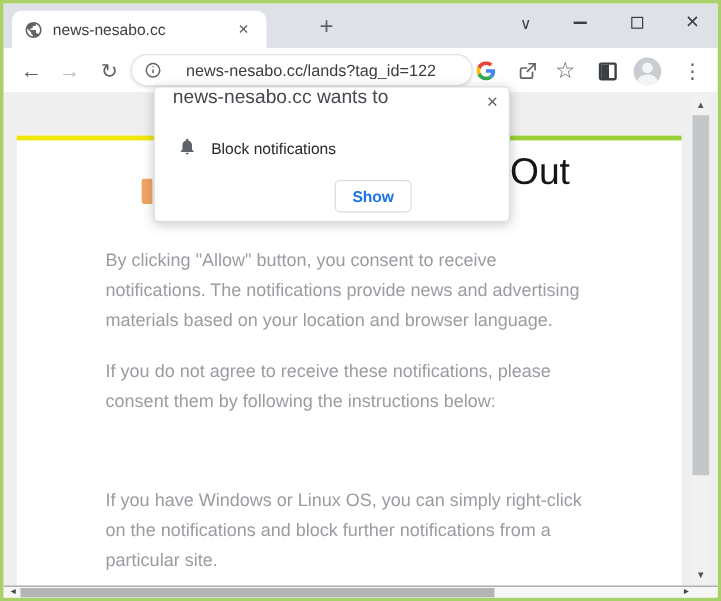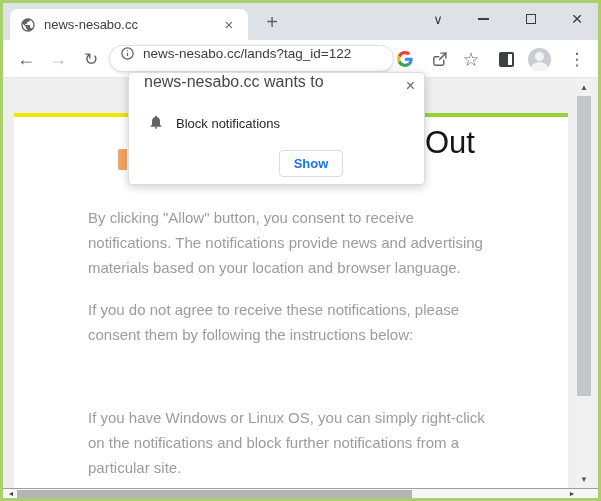--- a/index.html
+++ b/index.html
@@ -3,21 +3,21 @@
 <meta charset="utf-8">
 <style>
   * { margin:0; padding:0; box-sizing:border-box; }
   body { font-family:"Liberation Sans", sans-serif; background:#fff; }
 
   .frame { position:relative; width:601px; height:501px; background:#a9d06a; }
   .window { position:absolute; left:3px; top:3px; width:595px; height:495px; background:#fff; overflow:hidden; }
 
   
   .tabbar { position:absolute; left:0; top:0; width:595px; height:37px; background:#dee1e6; }
-  .tab { position:absolute; left:7px; top:6px; width:238px; height:31px; background:#fff;
+  .tab { position:absolute; left:7px; top:6px; width:212px; height:31px; background:#fff;
          border-radius:8px 8px 0 0; display:flex; align-items:center; padding:0 10px; }
   .favicon { width:16px; height:16px; display:inline-flex; flex:0 0 16px; }
   .tab-title { font-size:13px; color:#3c4043; margin-left:8px; flex:1 1 auto; white-space:nowrap; overflow:hidden; }
   .tab-close { font-size:15px; color:#5f6368; width:18px; text-align:center; cursor:pointer; }
   .newtab { position:absolute; left:255px; top:5px; width:28px; height:28px; font-size:20px; font-weight:300;
             color:#5f6368; display:flex; align-items:center; justify-content:center; cursor:pointer; }
   .wc { position:absolute; top:4px; width:24px; height:24px; display:flex; align-items:center; justify-content:center;
         color:#3a3d41; cursor:pointer; }
   .wc-menu { left:423px; font-size:13px; }
   .wc-min  { left:468px; }
@@ -29,21 +29,21 @@
   
   .toolbar { position:absolute; left:0; top:37px; width:595px; height:38px; background:#fff;
              border-bottom:1px solid #e6e6e6; }
   .navbtn { position:absolute; top:7px; width:26px; height:24px; display:flex; align-items:center;
             justify-content:center; font-size:18px; color:#5f6368; cursor:pointer; }
   .nav-back { left:10px; }
   .nav-fwd  { left:42px; color:#bcc0c4; }
   .nav-reload { left:75px; font-size:17px; }
   .omnibox { position:absolute; left:106px; top:5px; width:285px; height:27px; background:#fff;
              border:1px solid #e2e2e2; border-radius:14px; box-shadow:0 1px 3px rgba(0,0,0,0.12);
-             display:flex; align-items:flex-start; padding:0 10px; cursor:text; }
+             display:flex; align-items:center; padding:0 10px; cursor:text;gap:12px; }
   .info-ic { width:15px; height:15px; flex:0 0 15px; }
   .url { font-size:13.5px; color:#3b3b3f; margin-left:8px; white-space:nowrap; overflow:hidden; }
   .tbicon { position:absolute; top:7px; width:24px; height:24px; display:flex; align-items:center;
             justify-content:center; cursor:pointer; color:#5f6368; }
   .ic-g     { left:390px; }
   .ic-share { left:424px; }
   .ic-star  { left:456px; font-size:19px; }
   .ic-panel { left:491px; }
   .panelbox { width:15px; height:15px; border:2px solid #3c4043; border-radius:2px;
               background:linear-gradient(to right, #3c4043 60%, #fff 60%); }

